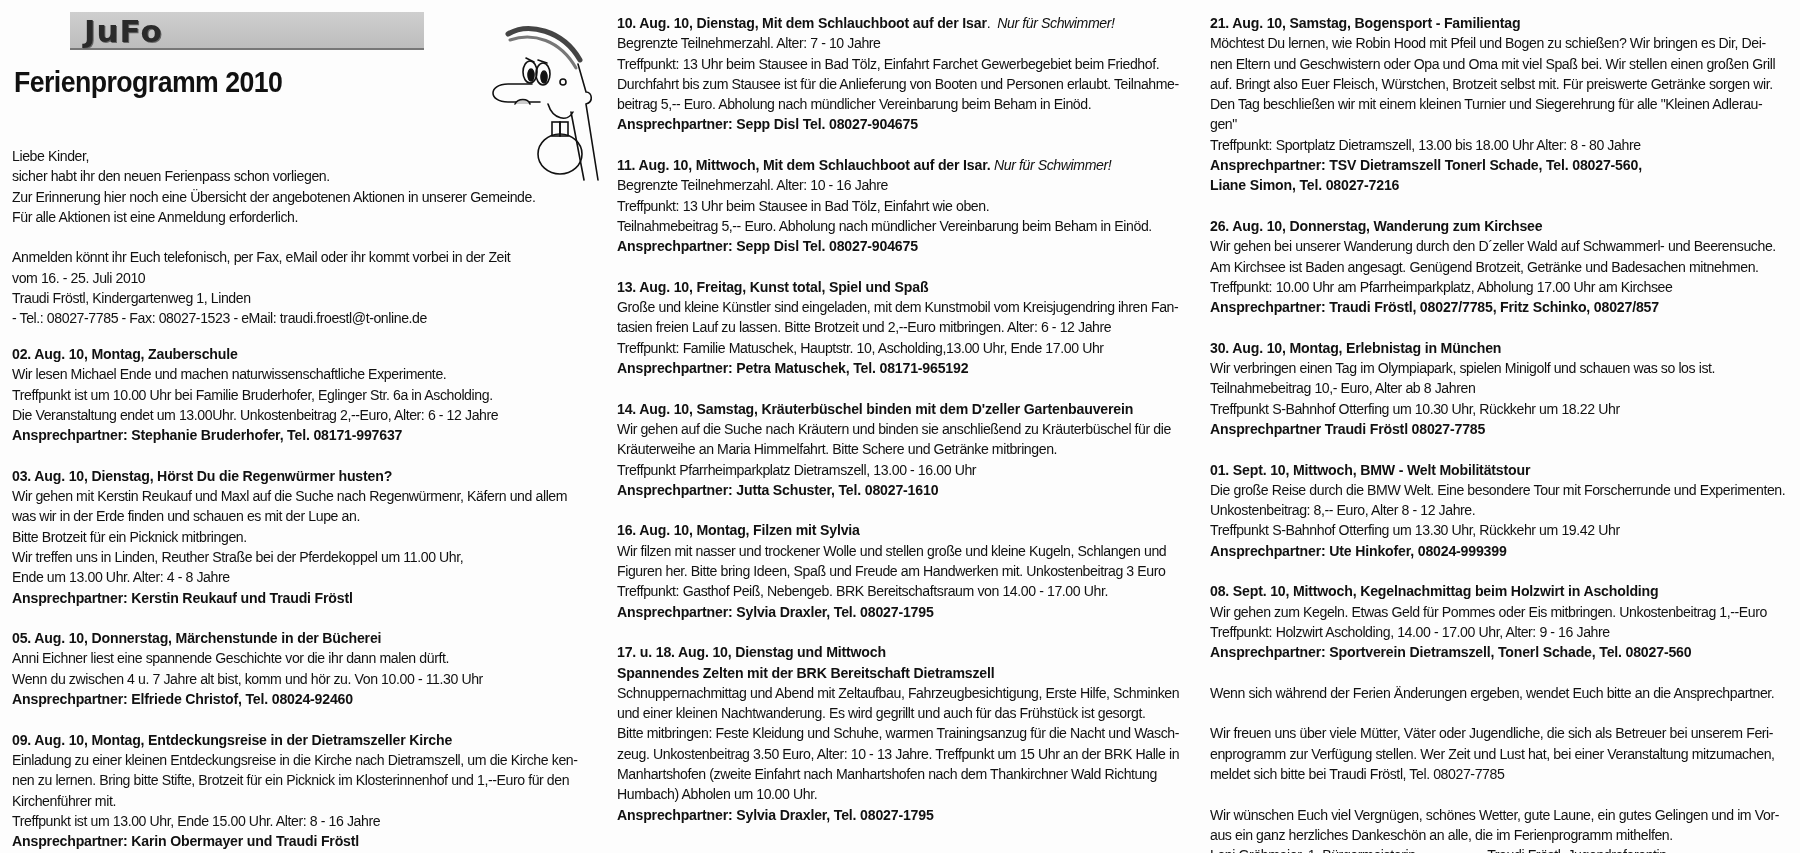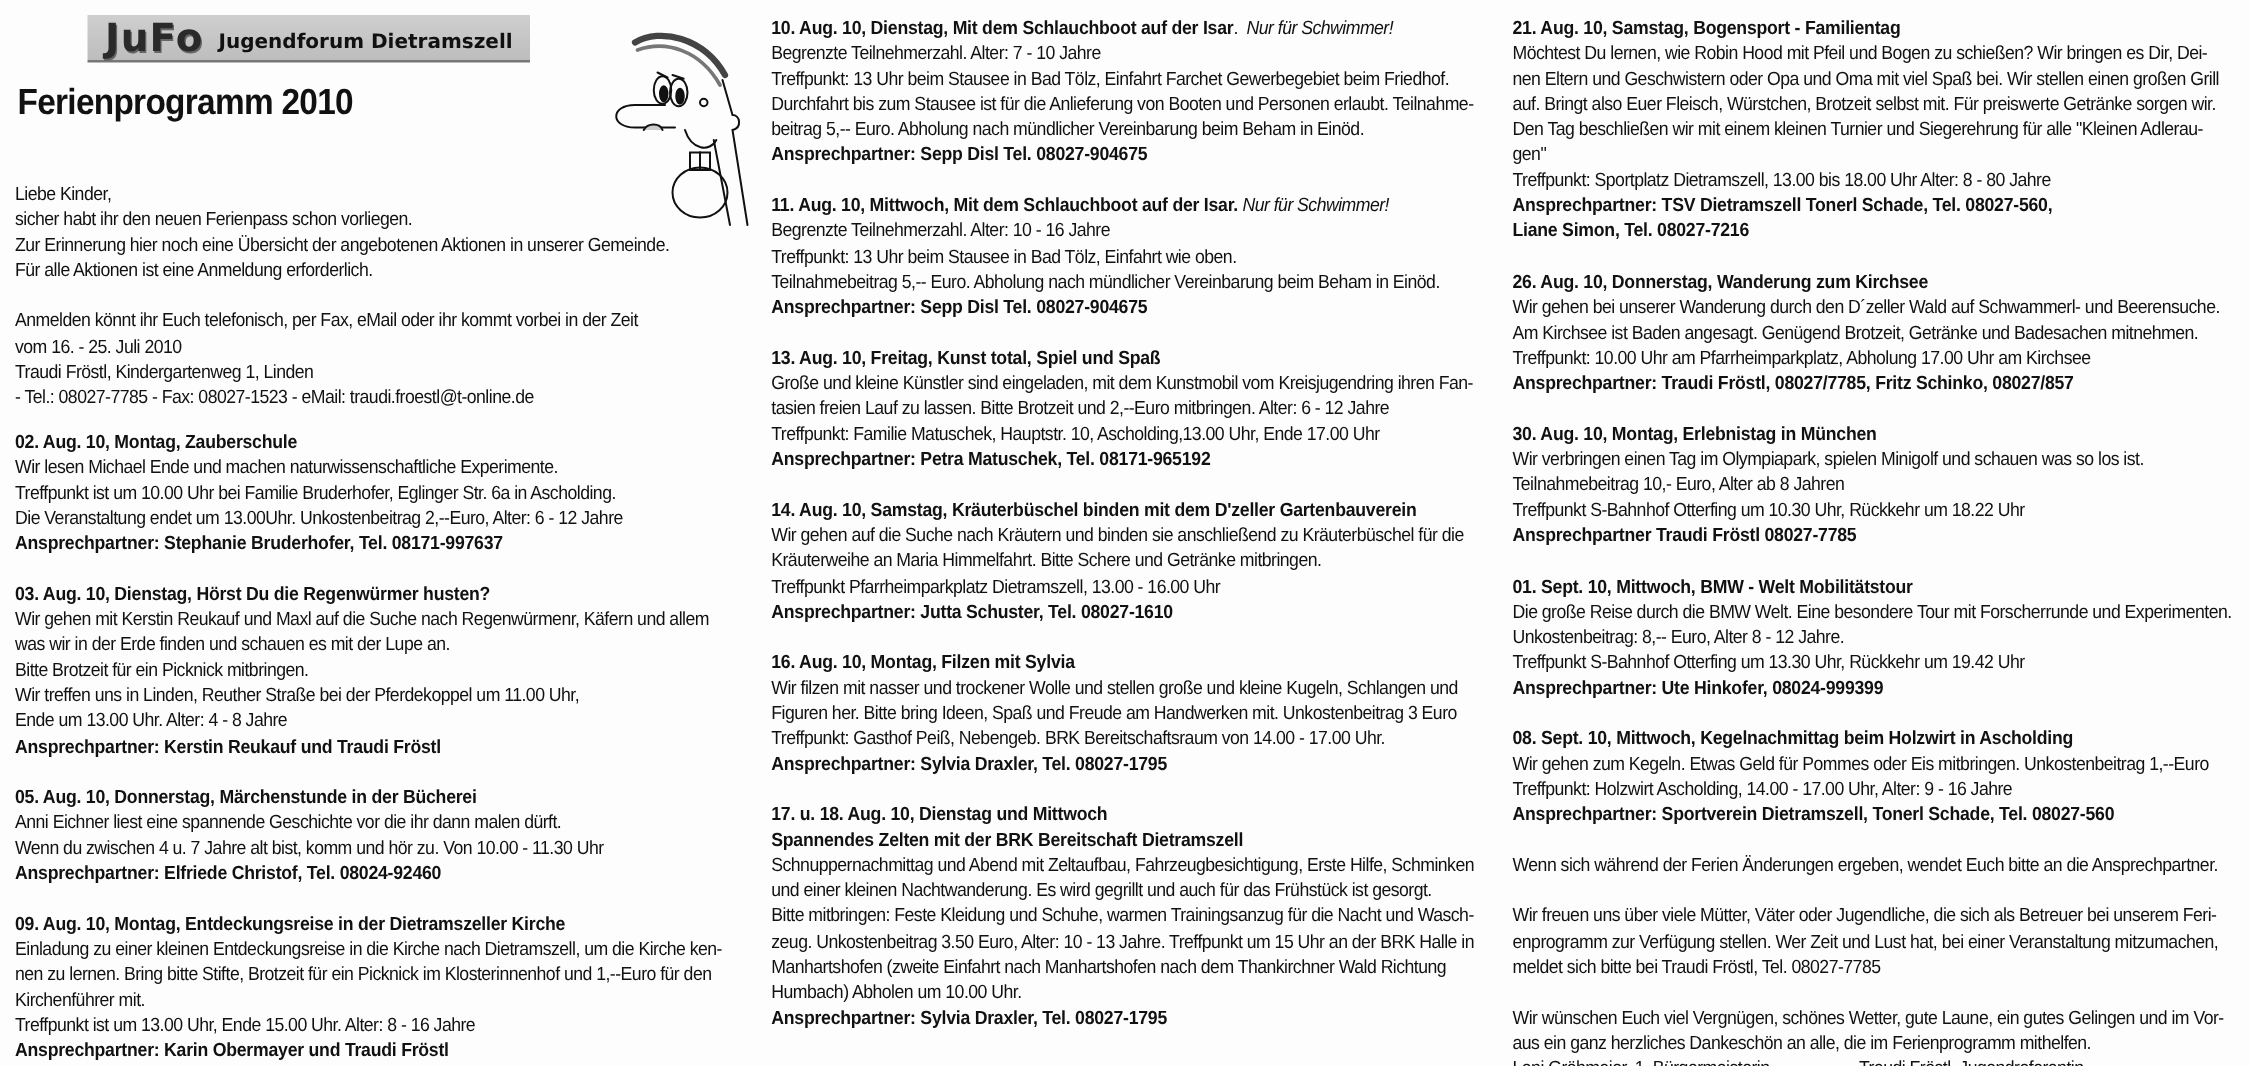--- a/index.html
+++ b/index.html
@@ -45,21 +45,20 @@
   .col1-events { position:absolute; left:12px; top:344px; width:585px; }
   .para { margin-bottom:20.3px; }
   .sign-row { display:flex; white-space:nowrap; }
   .sign-row span:first-child { width:298px; }
 </style>
 </head>
 <body>
 
 <div class="brand-box">
   <span class="brand-logo">JuFo</span>
-  <span class="brand-name">Jugendforum Dietramszell</span>
 </div>
 <div class="page-title">Ferienprogramm 2010</div>
 
 <svg class="cartoon" viewBox="0 0 140 170">
   <g fill="none" stroke="#111" stroke-width="1.6" stroke-linecap="round">
     <path d="M40 22 C60 10, 95 18, 112 48" stroke="#444" stroke-width="5"></path>
     <path d="M42 28 C65 20, 92 28, 108 56" stroke="#777" stroke-width="3"></path>
     <path d="M110 52 L118 80 C124 80,126 90,118 92 L130 168"></path>
     <path d="M103 100 L116 168"></path>
     <ellipse cx="62" cy="60" rx="7" ry="11"></ellipse>

